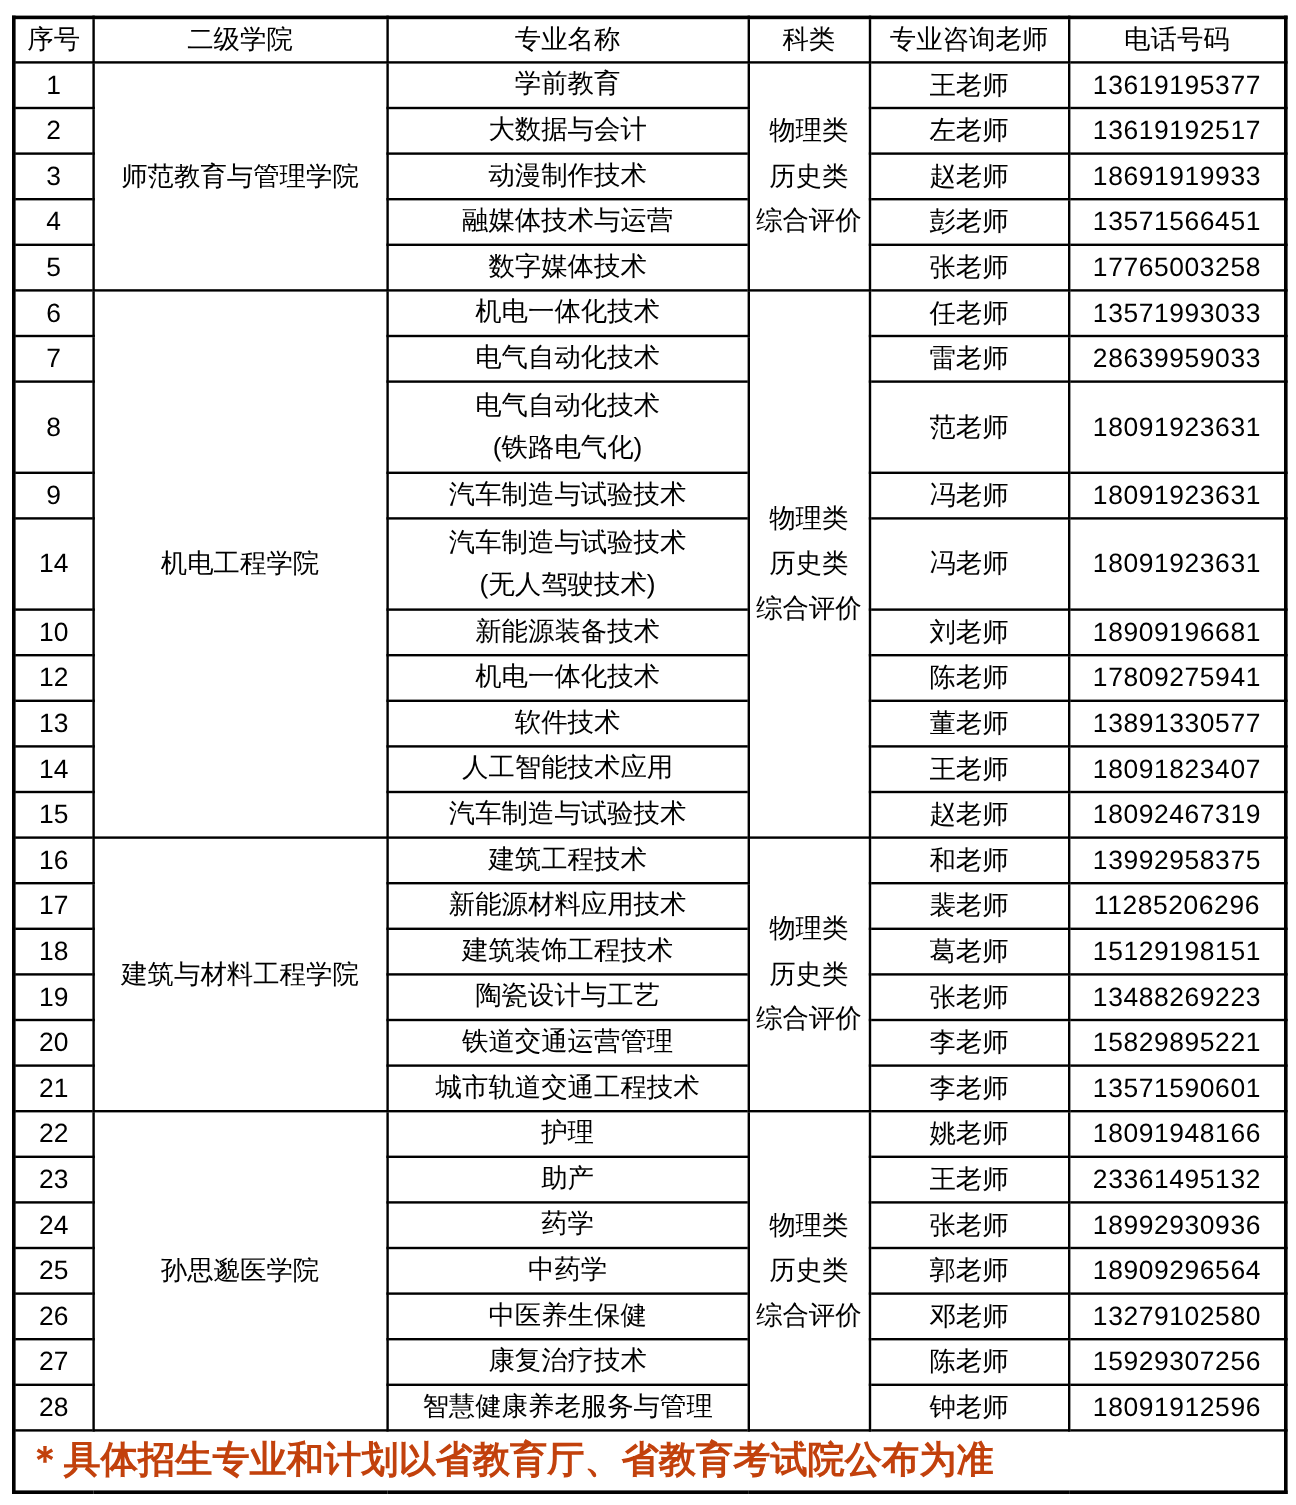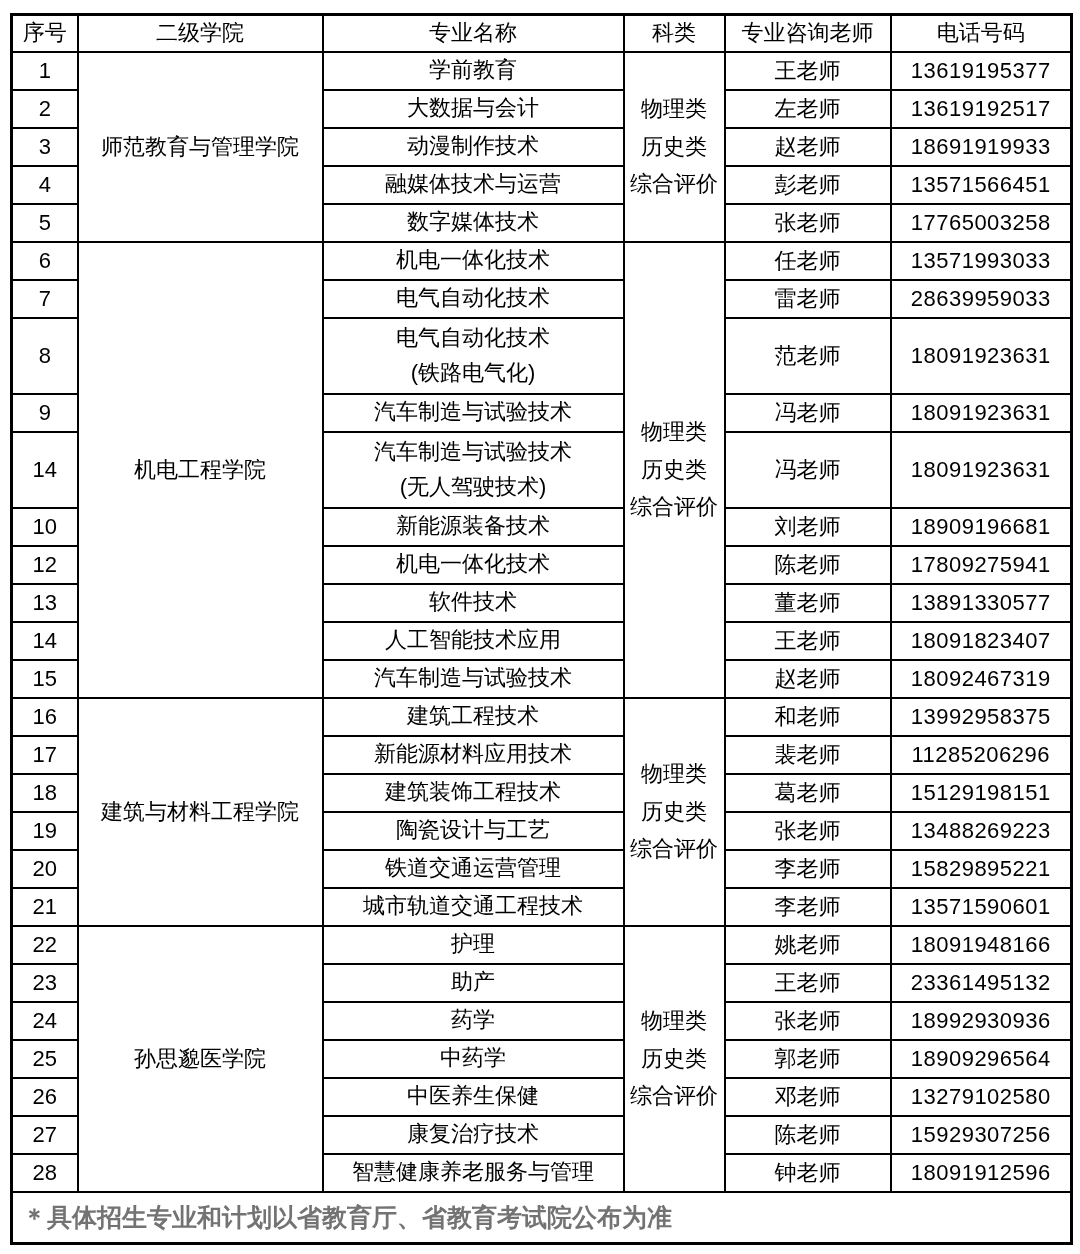--- a/index.html
+++ b/index.html
@@ -35,23 +35,23 @@
   thead tr { height: 37px; }
   tbody tr { height: 38px; }
   tbody tr.tall { height: 76px; }
   td.major { white-space: pre-line; line-height: 1.55; margin-top: 16px; }
   td.category { white-space: pre-line; line-height: 1.72; }
   td.phone { font-size: 24px; letter-spacing: 0.5px; }
   tfoot tr { height: 52px; }
   tfoot td.footnote {
     text-align: left;
     padding-left: 9px;
-    font-size: 25px;
+    font-size: 31px;
     font-weight: 700;
-    color: #737373;
+    color: #c2410c;
   }
 </style>
 </head>
 <body>
 
 <div class="page">
   <table class="admissions">
     <colgroup>
       <col style="width:66px">
       <col style="width:245px">

